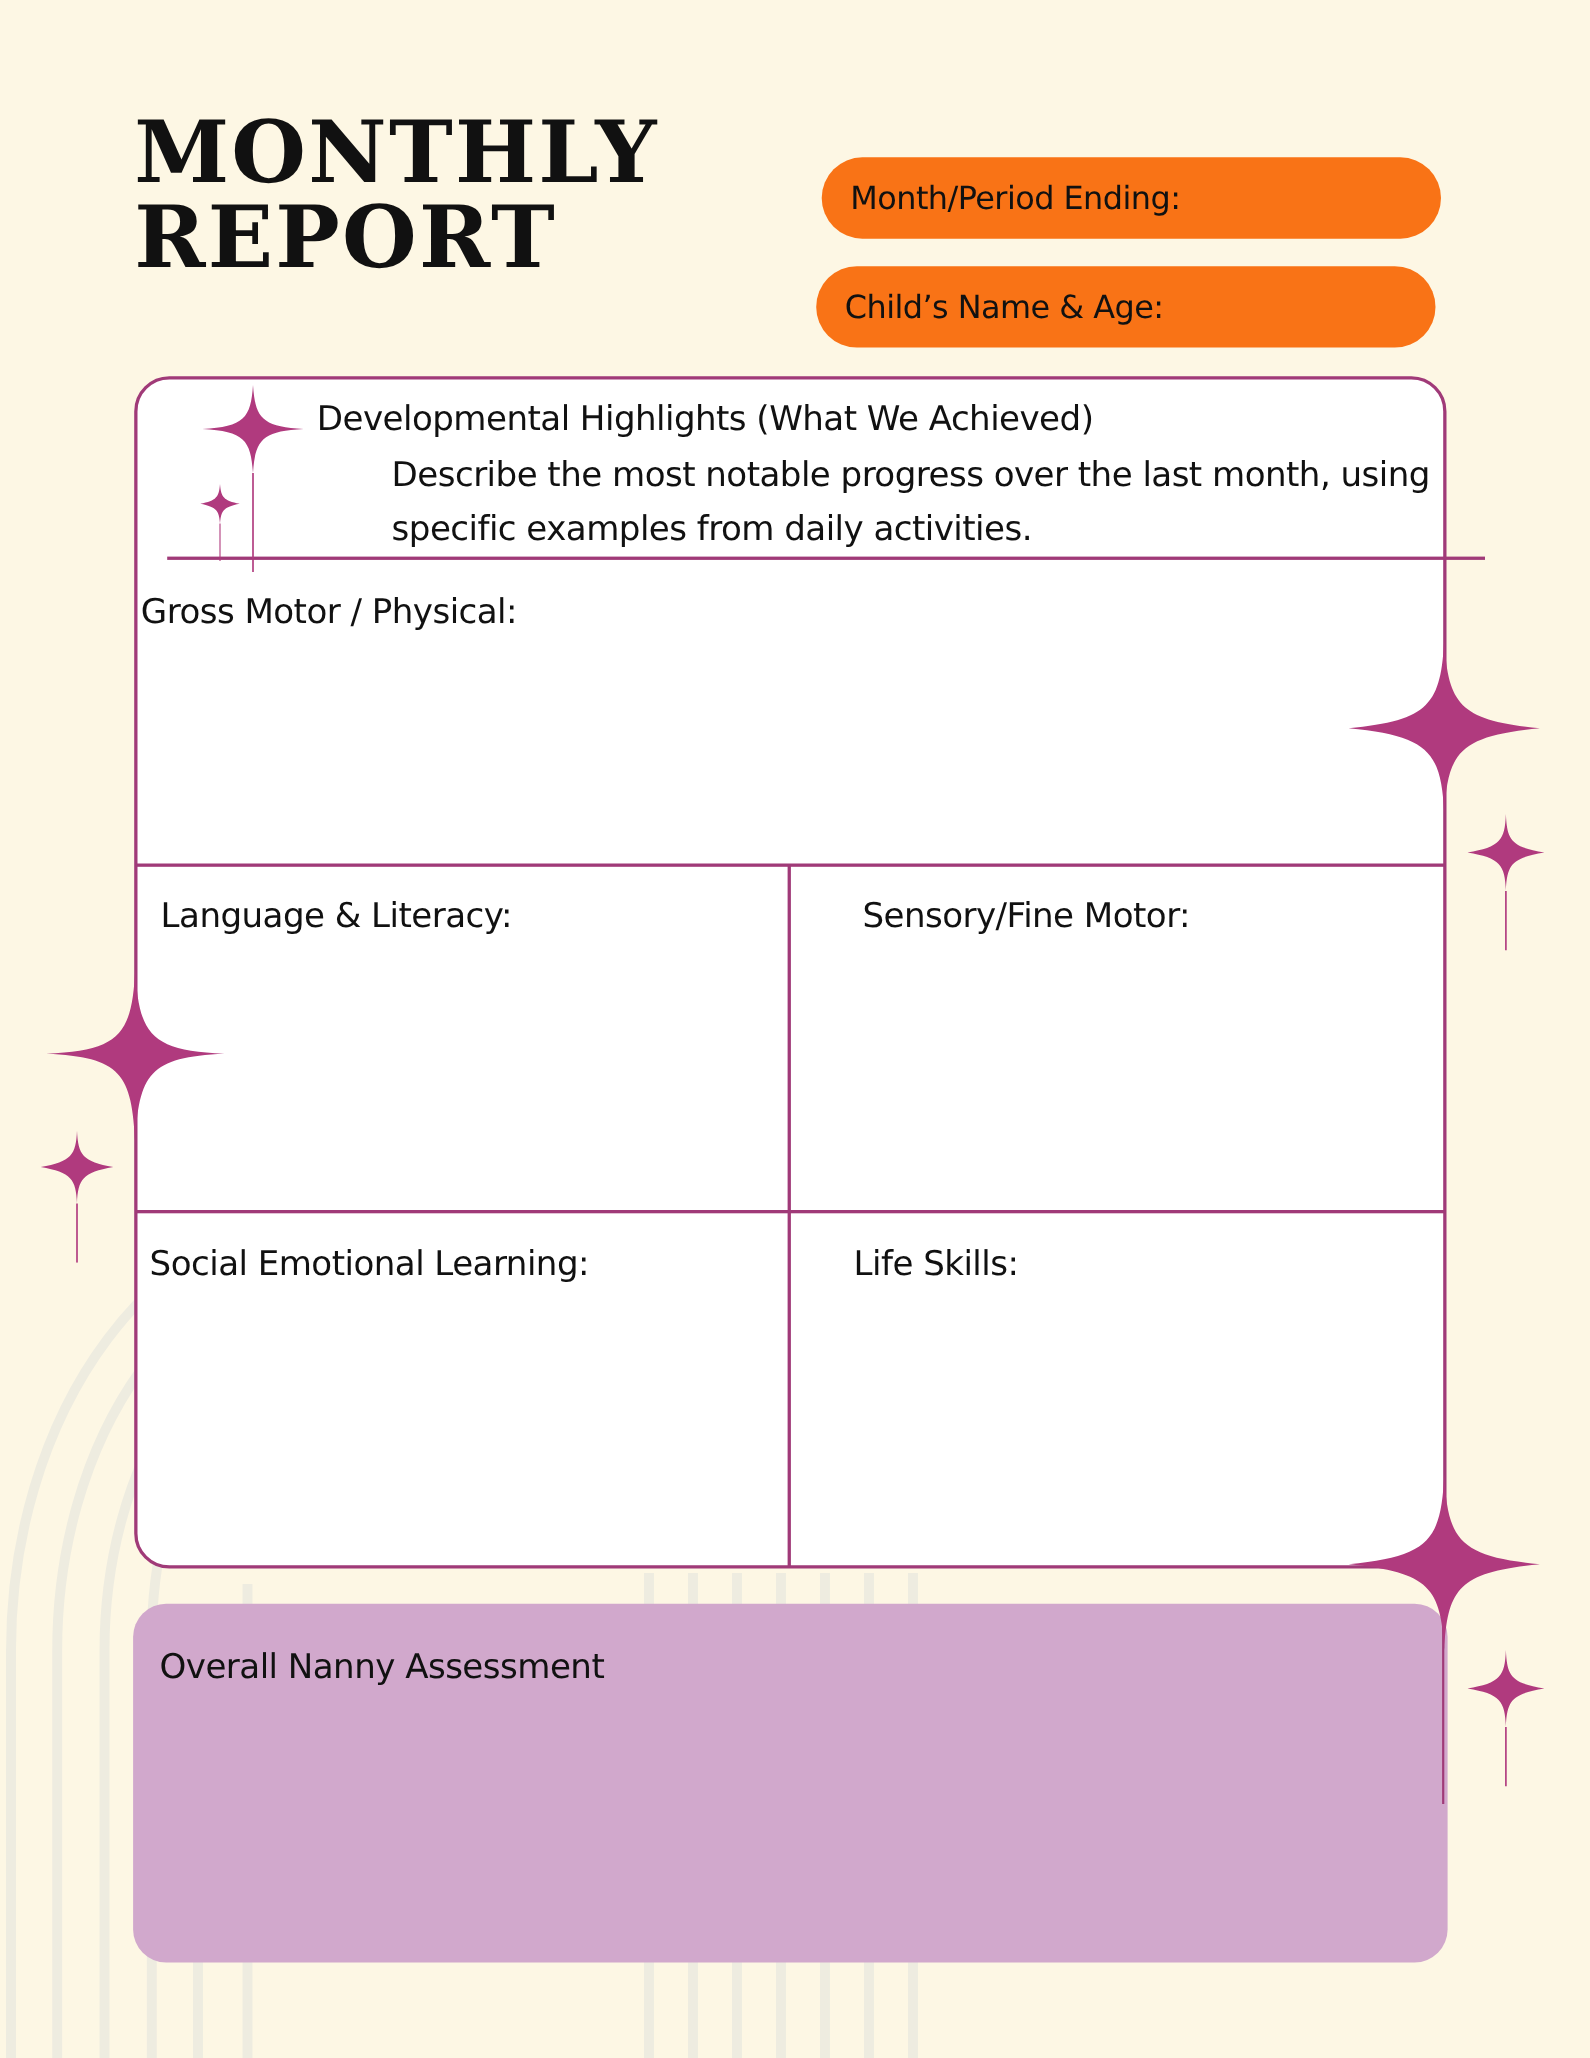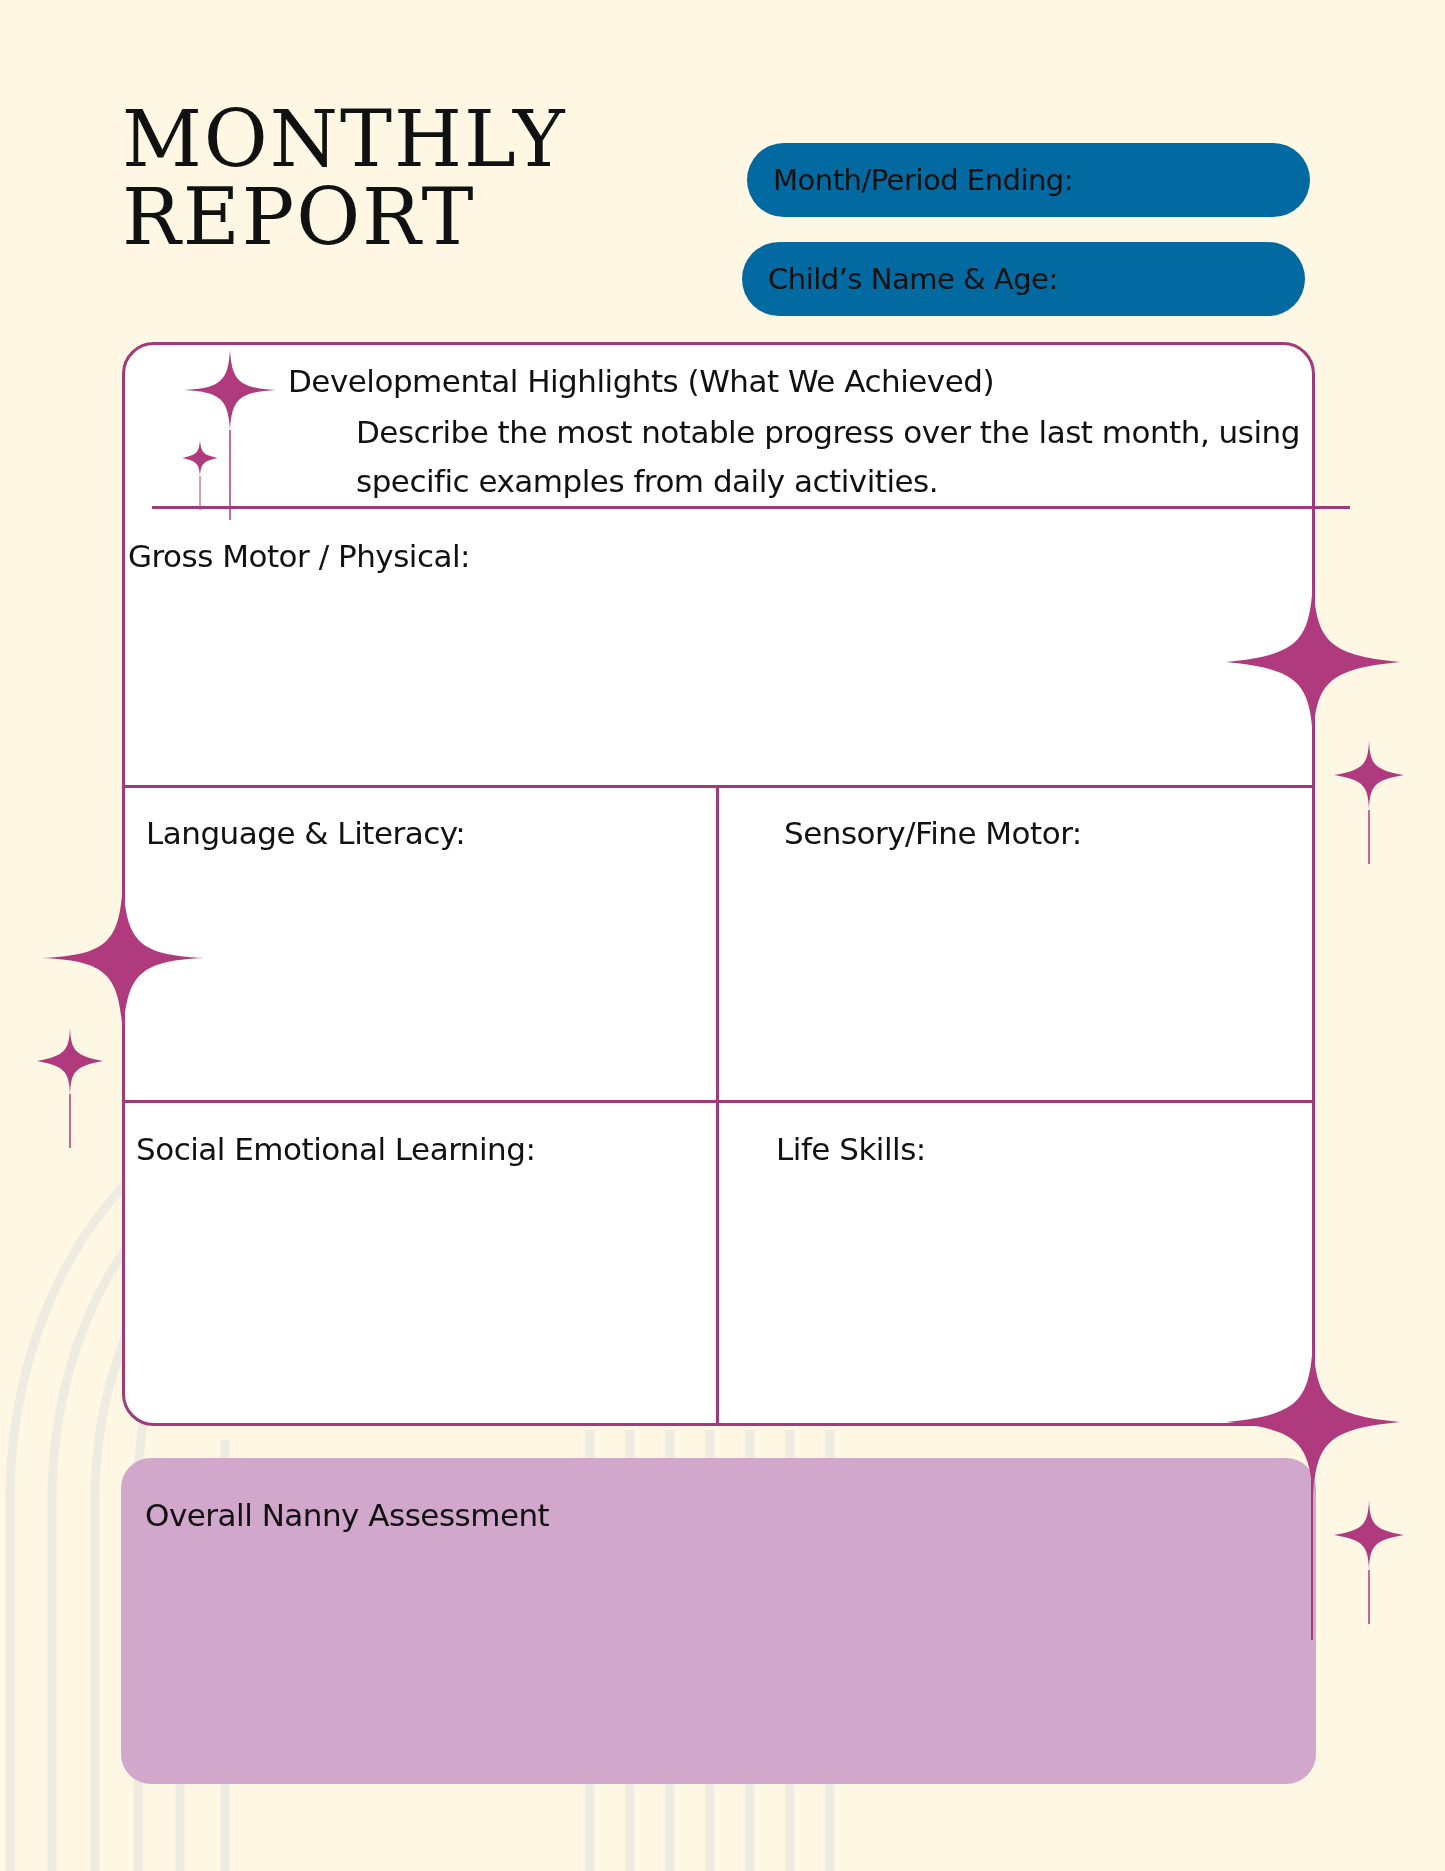--- a/index.html
+++ b/index.html
@@ -7,26 +7,26 @@
   body {
     position: relative;
     background: #fdf7e4;
     font-family: "DejaVu Sans", sans-serif;
     color: #111;
   }
   .bg-arches { position: absolute; left: 0; top: 0; width: 1445px; height: 1871px; z-index: 0; }
   .title {
     position: absolute; left: 122px; top: 100px;
     font-family: "DejaVu Serif", serif;
-    font-size: 78px; line-height: 78px; font-weight: normal;
+    font-size: 78px; line-height: 78px; font-weight: bold;
     letter-spacing: 2px; color: #111; z-index: 2;
   }
   .title span { display: block; }
   .pill {
-    position: absolute; background: #0369a1; border-radius: 40px;
+    position: absolute; background: #f97316; border-radius: 40px;
     font-size: 29px; display: flex; align-items: center; padding-left: 26px;
     z-index: 2; letter-spacing: -0.5px;
   }
   .pill-period { left: 747px; top: 143px; width: 563px; height: 74px; }
   .pill-child { left: 742px; top: 242px; width: 563px; height: 74px; }
   .card {
     position: absolute; left: 122px; top: 342px; width: 1193px; height: 1084px;
     background: #ffffff; border: 3px solid #a03a78; border-radius: 32px;
     z-index: 1; overflow: visible;
   }

